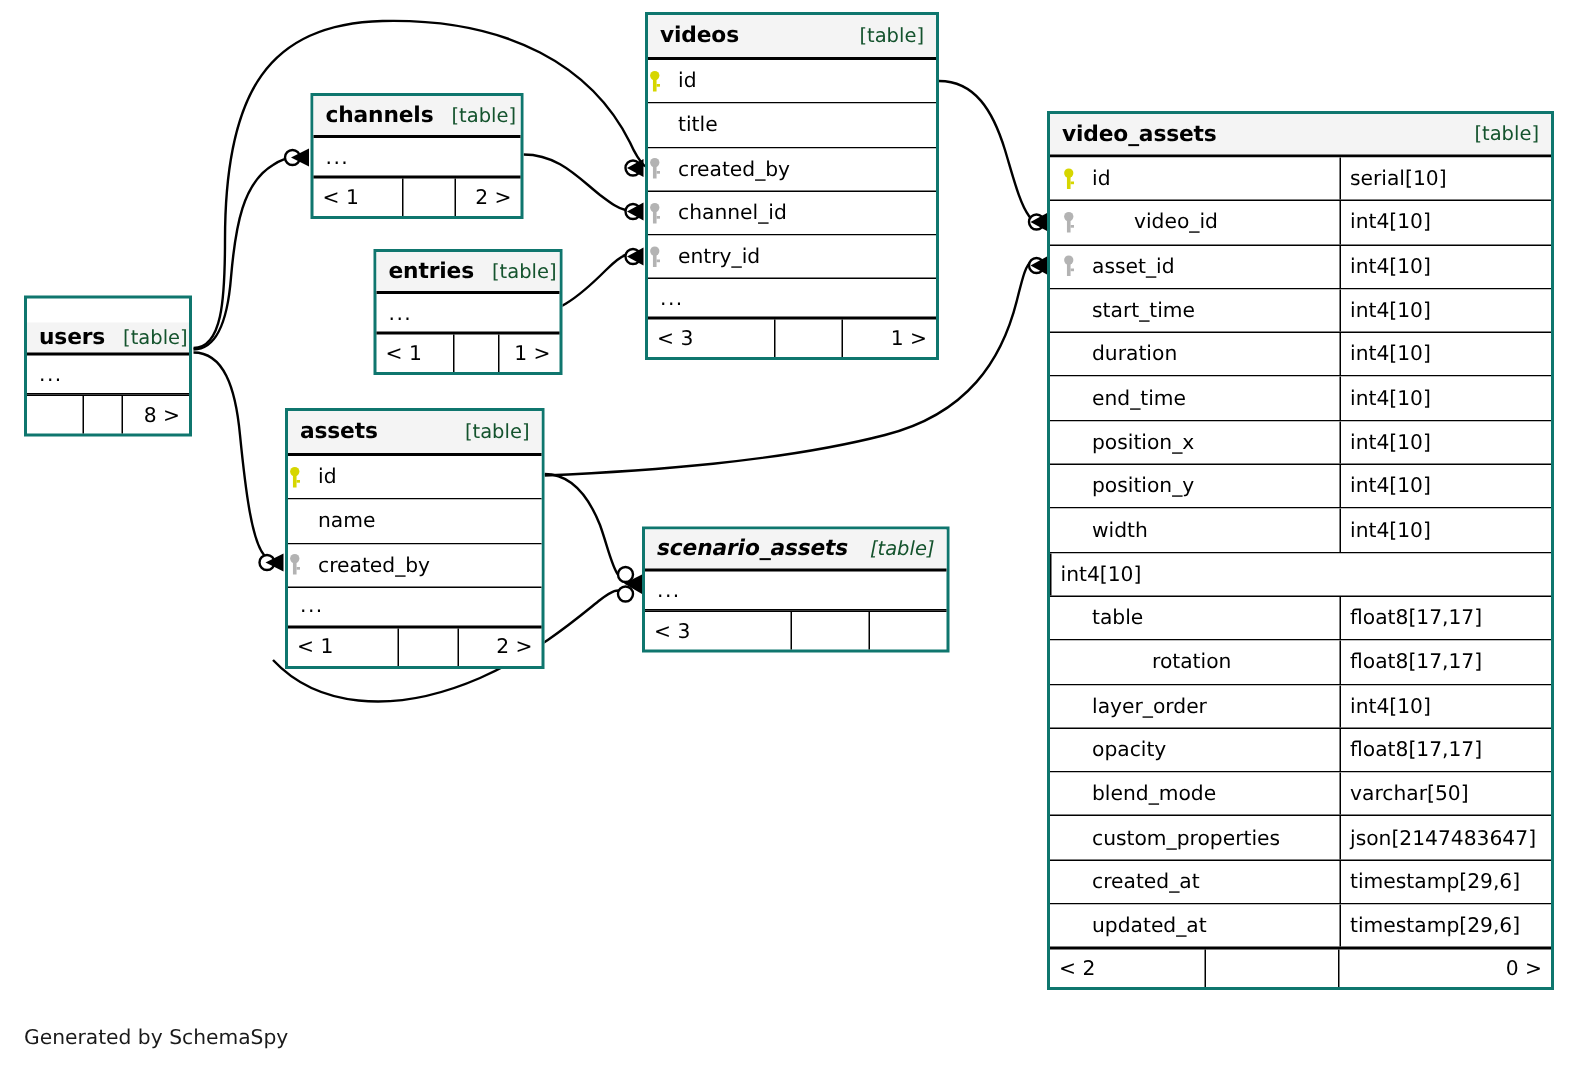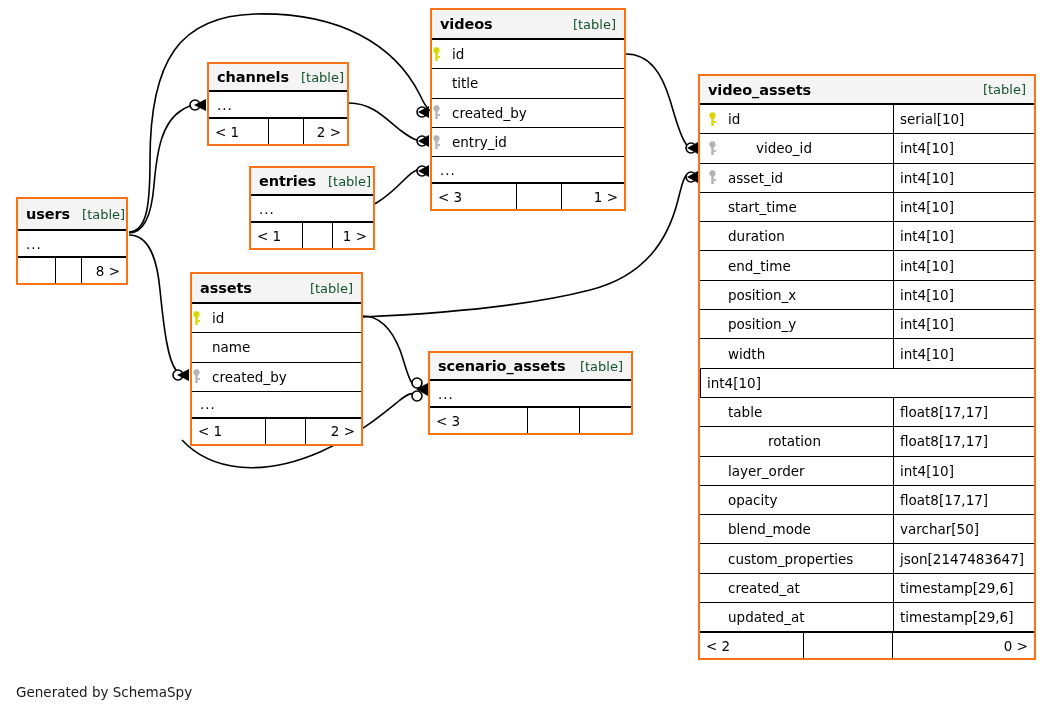--- a/index.html
+++ b/index.html
@@ -23,21 +23,21 @@
   }
   #edges {
     position: absolute;
     left: 0; top: 0;
     width: 1055px;
     height: 715px;
     pointer-events: none;
   }
   .tbl {
     position: absolute;
-    border: 2px solid #f97316;
+    border: 2px solid #0f766e;
     background: #ffffff;
     box-sizing: border-box;
   }
   .tbl-head {
     background: #f4f4f4;
     border-bottom: 2px solid #000000;
     box-sizing: border-box;
     display: flex;
     align-items: center;
     padding: 0 8px;
@@ -233,20 +233,30 @@
       <span class="cname">created_by</span>
     </div>
     <div class="row">
       <span class="keyslot">
         <svg width="9" height="15" viewBox="0 0 9 15">
             <circle cx="4.5" cy="3.4" r="3.1" fill="#b3b3b3"></circle>
             <rect x="3.3" y="5.6" width="2.4" height="8.4" fill="#b3b3b3"></rect>
             <rect x="5.7" y="9.0" width="2.3" height="1.8" fill="#b3b3b3"></rect>
           </svg>
       </span>
+      <span class="cname">channel_id</span>
+    </div>
+    <div class="row">
+      <span class="keyslot">
+        <svg width="9" height="15" viewBox="0 0 9 15">
+            <circle cx="4.5" cy="3.4" r="3.1" fill="#b3b3b3"></circle>
+            <rect x="3.3" y="5.6" width="2.4" height="8.4" fill="#b3b3b3"></rect>
+            <rect x="5.7" y="9.0" width="2.3" height="1.8" fill="#b3b3b3"></rect>
+          </svg>
+      </span>
       <span class="cname">entry_id</span>
     </div>
     <div class="ellipsis-row" style="height:26px;">...</div>
     <div class="foot">
       <div class="foot-cell l" style="width:85px;">&lt; 3</div>
       <div class="foot-cell l" style="width:45px;"></div>
       <div class="foot-cell r" style="flex:1;">1 &gt;</div>
     </div>
   </div>
 
@@ -270,21 +280,21 @@
     </div>
     <div class="ellipsis-row" style="height:26px;">...</div>
     <div class="foot">
       <div class="foot-cell l" style="width:52px;">&lt; 1</div>
       <div class="foot-cell l" style="width:30px;"></div>
       <div class="foot-cell r" style="flex:1;">1 &gt;</div>
     </div>
   </div>
 
   <div class="tbl" style="left:16px; top:197px; width:112px;">
-    <div class="tbl-head" style="height:32px;">
+    <div class="tbl-head" style="height:22px;margin-top:16px;">
       <span class="tname">users</span>
       <span class="ttag">[table]</span>
     </div>
     <div class="ellipsis-row" style="height:26px;">...</div>
     <div class="foot">
       <div class="foot-cell l" style="width:38px;"></div>
       <div class="foot-cell l" style="width:26px;"></div>
       <div class="foot-cell r" style="flex:1;">8 &gt;</div>
     </div>
   </div>
@@ -320,21 +330,21 @@
     </div>
     <div class="ellipsis-row" style="height:26px;">...</div>
     <div class="foot">
       <div class="foot-cell l" style="width:74px;">&lt; 1</div>
       <div class="foot-cell l" style="width:40px;"></div>
       <div class="foot-cell r" style="flex:1;">2 &gt;</div>
     </div>
   </div>
 
   <div class="tbl" style="left:428px; top:351px; width:205px;">
-    <div class="tbl-head" style="height:28px;">
+    <div class="tbl-head" style="height:28px;font-style:italic;">
       <span class="tname">scenario_assets</span>
       <span class="ttag">[table]</span>
     </div>
     <div class="ellipsis-row" style="height:26px;">...</div>
     <div class="foot">
       <div class="foot-cell l" style="width:98px;">&lt; 3</div>
       <div class="foot-cell l" style="width:52px;"></div>
       <div class="foot-cell r" style="flex:1;"></div>
     </div>
   </div>

